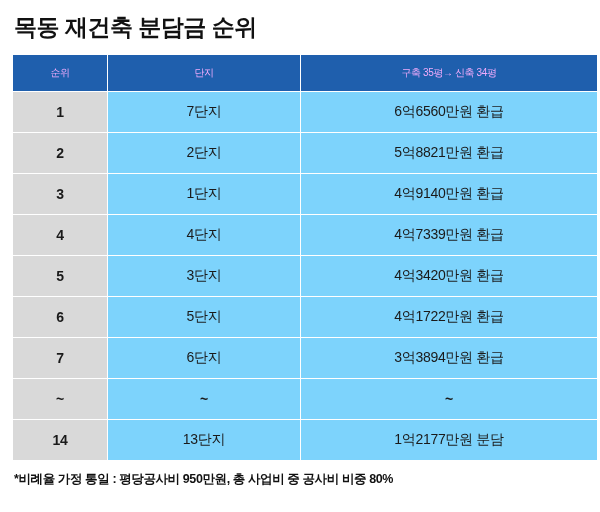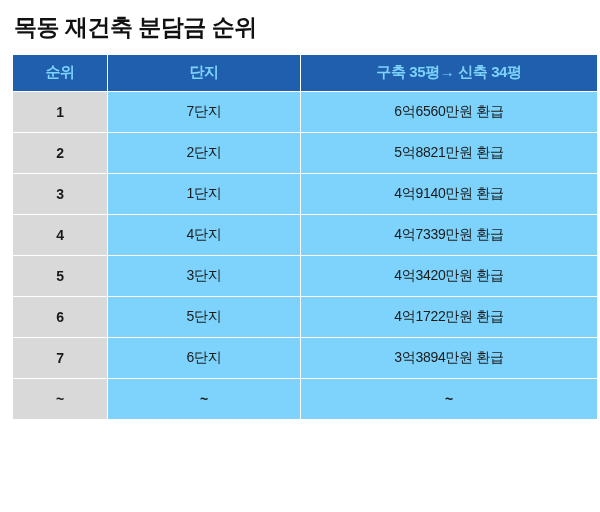--- a/index.html
+++ b/index.html
@@ -35,23 +35,23 @@
     table-layout: fixed;
   }
   table.rank-table th,
   table.rank-table td {
     border: 1px solid #ffffff;
     text-align: center;
     vertical-align: middle;
   }
   thead th {
     background: #1f5fad;
-    color: #7dd3fc;
-    font-size: 15px;
-    font-weight: bold;
+    color: #f0abfc;
+    font-size: 10px;
+    font-weight: normal;
     height: 34px;
     letter-spacing: -0.4px;
     border: 1px solid #1f5fad;
   }
   thead th.col-rank { width: 92px; }
   thead th.col-complex { width: 190px; }
   thead th.col-amount { width: 294px; margin-left: 46px; }
 
   tbody td {
     height: 38px;
@@ -131,17 +131,23 @@
       <tr>
         <td class="cell-rank">7</td>
         <td class="cell-complex">6단지</td>
         <td class="cell-amount">3억3894만원 환급</td>
       </tr>
       <tr class="tilde">
         <td class="cell-rank">~</td>
         <td class="cell-complex">~</td>
         <td class="cell-amount">~</td>
       </tr>
+      <tr>
+        <td class="cell-rank">14</td>
+        <td class="cell-complex">13단지</td>
+        <td class="cell-amount">1억2177만원 분담</td>
+      </tr>
     </tbody>
   </table>
 
+  <div class="footnote">*비례율 가정 통일 : 평당공사비 950만원, 총 사업비 중 공사비 비중 80%</div>
 
 </div>
 
 </body></html>

